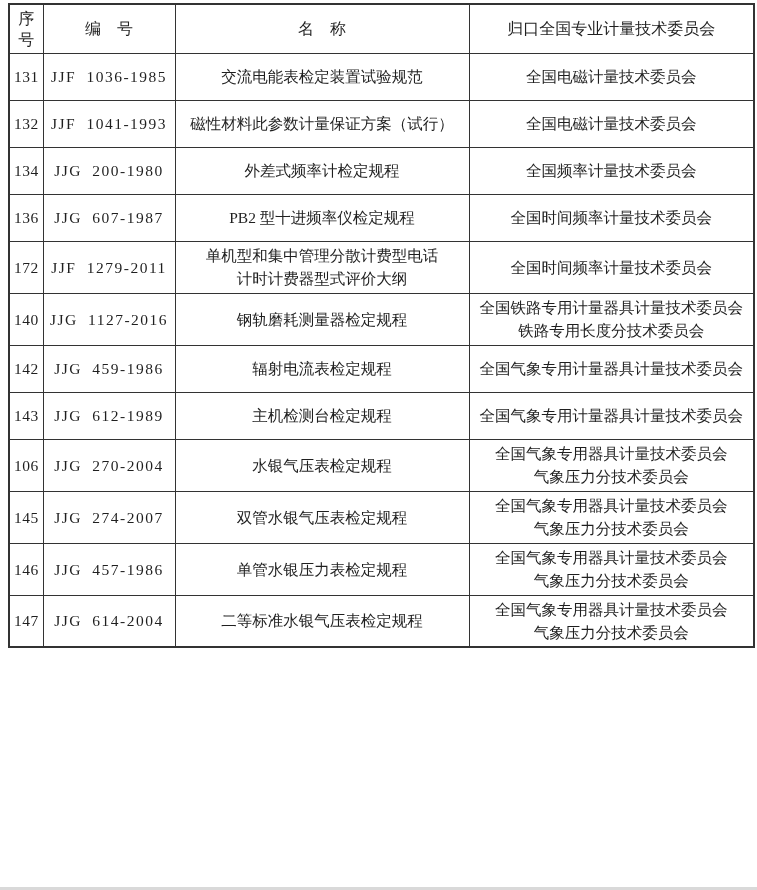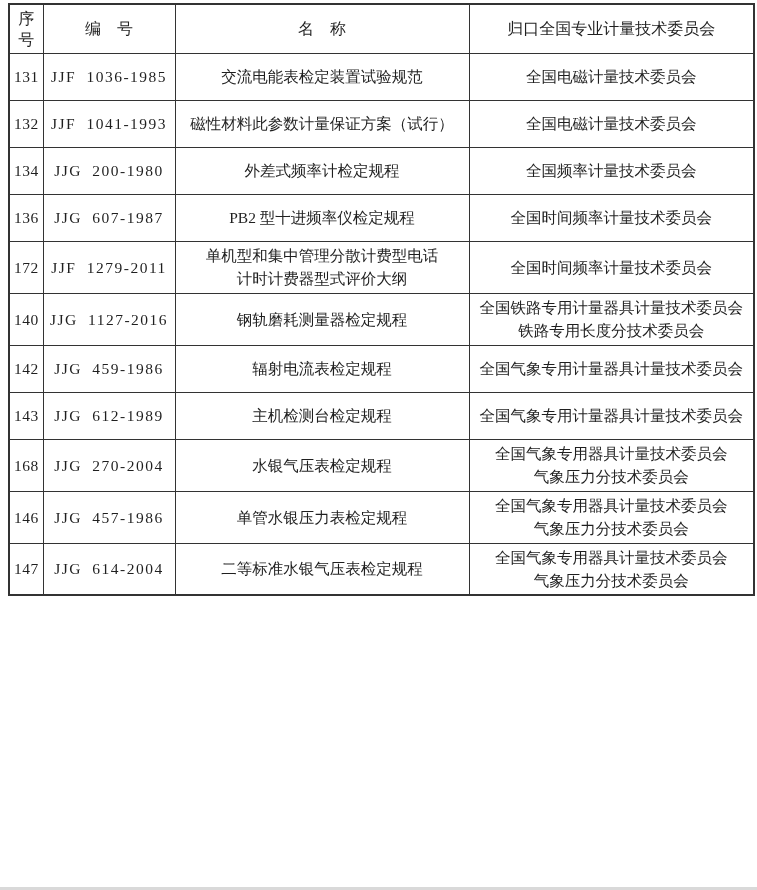--- a/index.html
+++ b/index.html
@@ -150,24 +150,35 @@
           <td class="seq-cell">143</td>
           <td class="code-cell">JJG 612-1989</td>
           <td class="name-cell">
             <div>主机检测台检定规程</div>
           </td>
           <td class="committee-cell">
             <div>全国气象专用计量器具计量技术委员会</div>
           </td>
         </tr>
         <tr class="r-tall">
-          <td class="seq-cell">168</td>
+          <td class="seq-cell">106</td>
           <td class="code-cell">JJG 270-2004</td>
           <td class="name-cell">
             <div>水银气压表检定规程</div>
+          </td>
+          <td class="committee-cell">
+            <div>全国气象专用器具计量技术委员会</div>
+            <div>气象压力分技术委员会</div>
+          </td>
+        </tr>
+        <tr class="r-tall">
+          <td class="seq-cell">145</td>
+          <td class="code-cell">JJG 274-2007</td>
+          <td class="name-cell">
+            <div>双管水银气压表检定规程</div>
           </td>
           <td class="committee-cell">
             <div>全国气象专用器具计量技术委员会</div>
             <div>气象压力分技术委员会</div>
           </td>
         </tr>
         <tr class="r-tall">
           <td class="seq-cell">146</td>
           <td class="code-cell">JJG 457-1986</td>
           <td class="name-cell">

